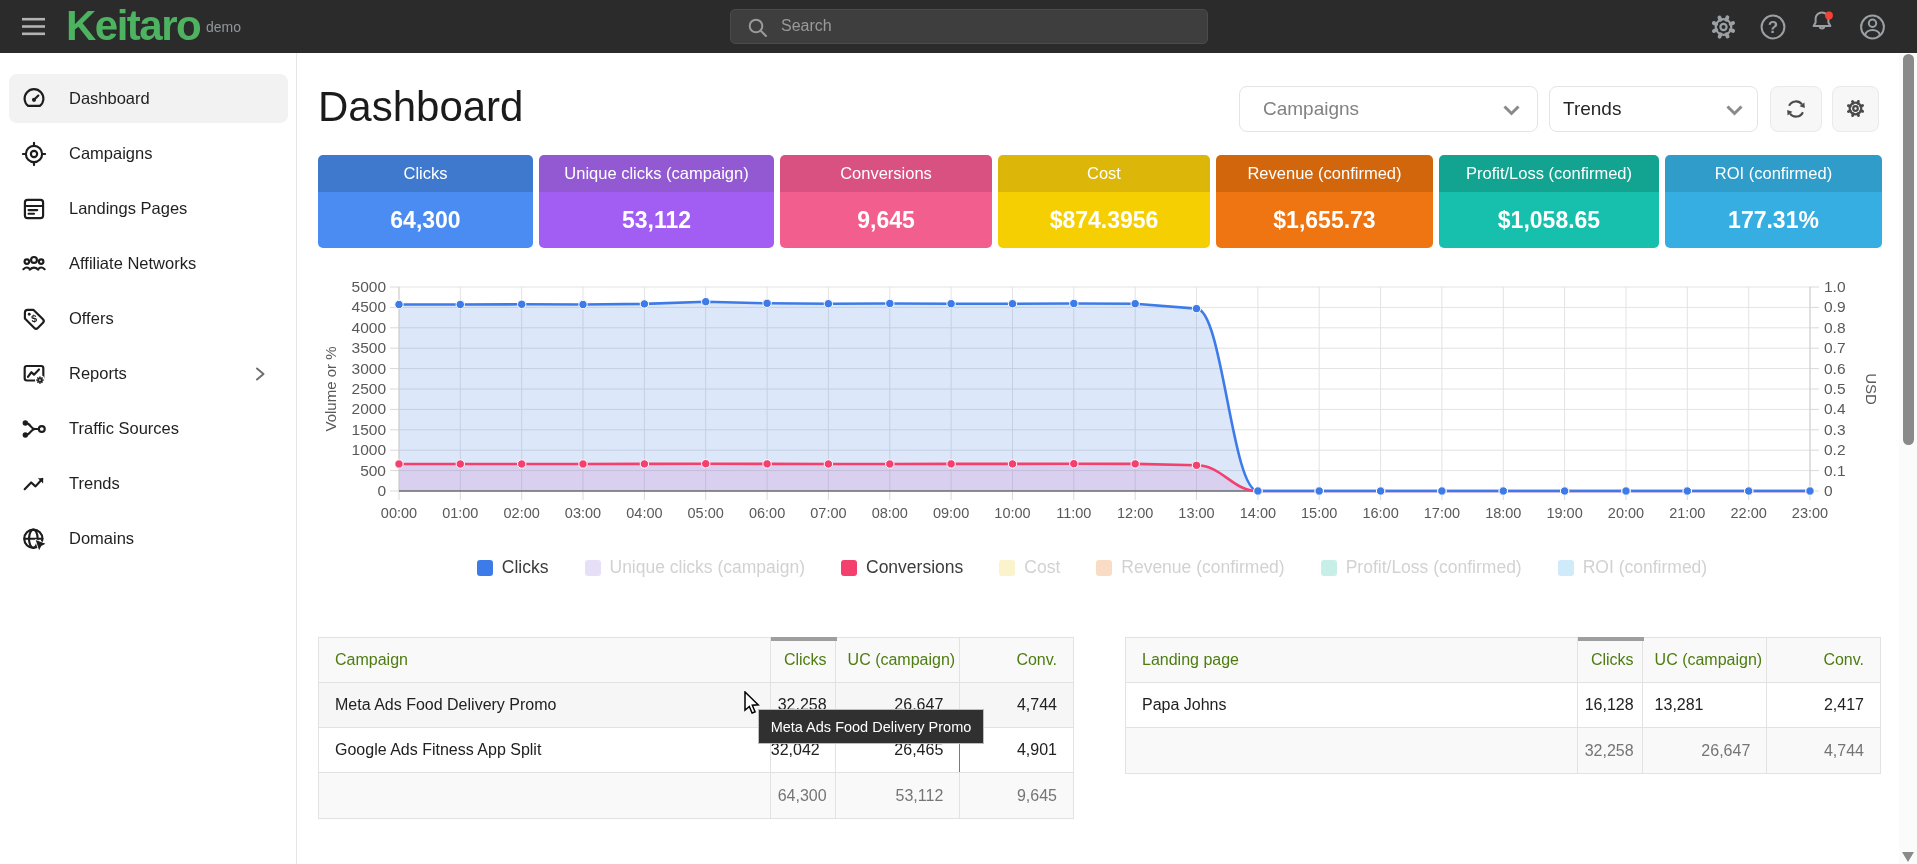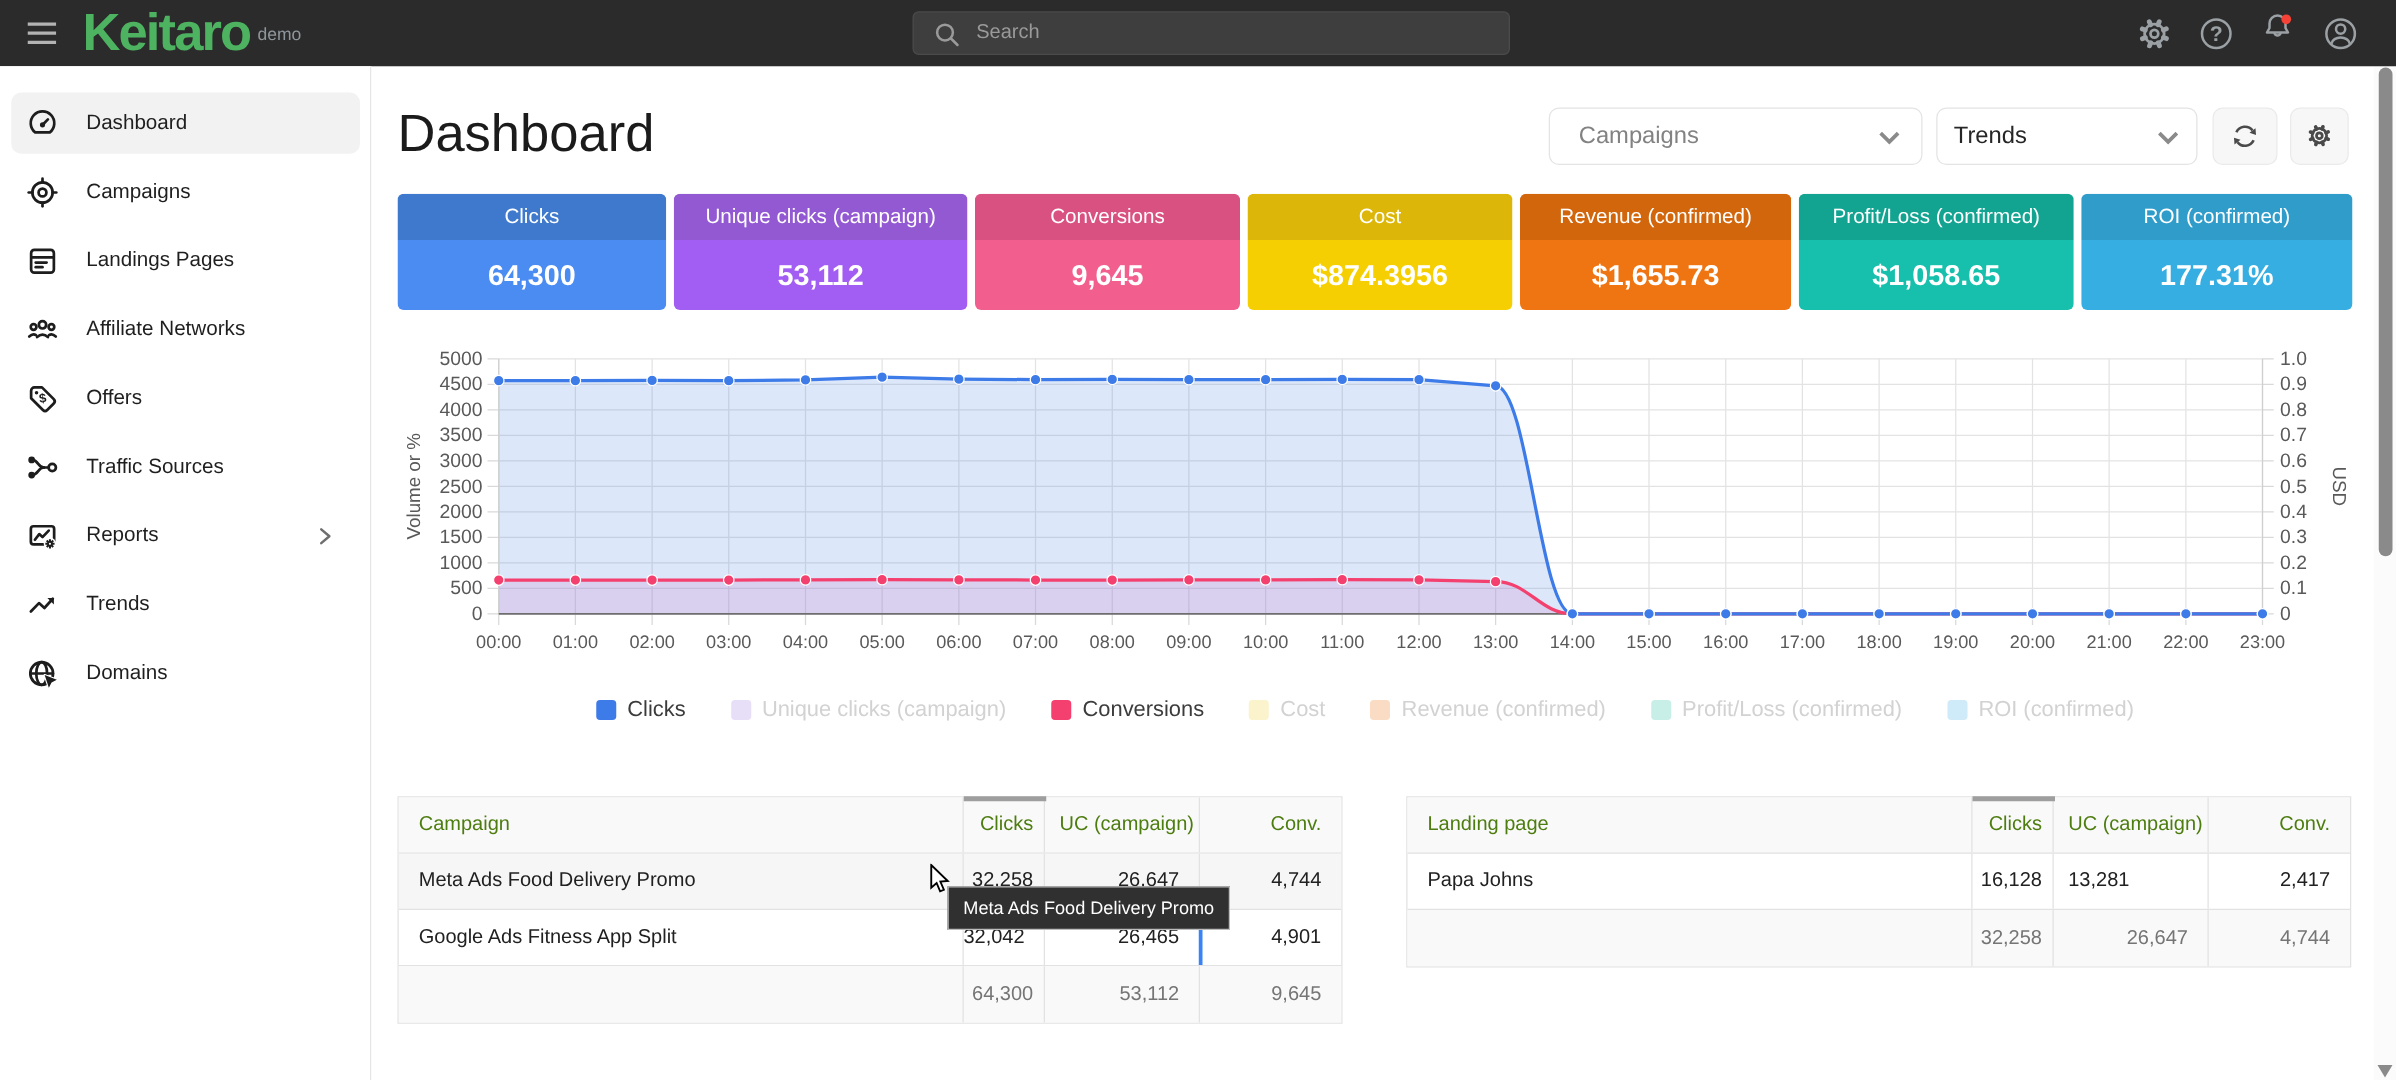--- a/index.html
+++ b/index.html
@@ -125,51 +125,51 @@
       <div class="mitem">
         <svg width="26" height="26" viewBox="0 0 24 24">
           <path d="M11.6 3.6 h-5.5 a2.5 2.5 0 0 0 -2.5 2.5 v5.5 l8.7 8.7 a2.3 2.3 0 0 0 3.2 0 l4.8 -4.8 a2.3 2.3 0 0 0 0 -3.2 Z" stroke="#1d1d1d" stroke-width="2" fill="none" stroke-linecap="round" stroke-linejoin="round"></path>
           <circle cx="7.6" cy="7.6" r="1.3" fill="#1d1d1d"></circle>
           <text x="12.2" y="14.8" font-size="9.5" font-weight="bold" fill="#1d1d1d" text-anchor="middle" font-family="Liberation Sans" transform="rotate(-8 12.2 12)">$</text>
         </svg>
         <span>Offers</span>
       </div>
       <div class="mitem">
         <svg width="26" height="26" viewBox="0 0 24 24">
-          <path d="M4.2 6.4 C9 6.4 8.6 12 13 12" stroke="#1d1d1d" stroke-width="2" fill="none" stroke-linecap="round" stroke-linejoin="round"></path>
-          <path d="M4.2 17.6 C9 17.6 8.6 12 13 12" stroke="#1d1d1d" stroke-width="2" fill="none" stroke-linecap="round" stroke-linejoin="round"></path>
-          <line x1="13" y1="12" x2="16.6" y2="12" stroke="#1d1d1d" stroke-width="2" fill="none" stroke-linecap="round" stroke-linejoin="round"></line>
-          <circle cx="4" cy="6.4" r="2.5" fill="#1d1d1d"></circle>
-          <circle cx="4" cy="17.6" r="2.5" fill="#1d1d1d"></circle>
-          <circle cx="19.2" cy="12" r="2.7" stroke="#1d1d1d" stroke-width="2" fill="none" stroke-linecap="round" stroke-linejoin="round"></circle>
-        </svg>
-        <span>Traffic Sources</span>
-      </div>
-      <div class="mitem">
-        <svg width="26" height="26" viewBox="0 0 24 24">
           <rect x="3.4" y="4.6" width="17.2" height="13.4" rx="2" stroke="#1d1d1d" stroke-width="2" fill="none" stroke-linecap="round" stroke-linejoin="round"></rect>
           <path d="M6.4 14.6 L9.6 10.4 L12 12.6 L16.6 7.8" stroke="#1d1d1d" stroke-width="2" fill="none" stroke-linecap="round" stroke-linejoin="round"></path>
           <circle cx="17.5" cy="17.6" r="4.6" fill="#fff"></circle>
           <circle cx="17.5" cy="17.6" r="2" fill="#1d1d1d"></circle>
           <g stroke="#1d1d1d" stroke-width="1.5">
             <line x1="18.90" y1="17.60" x2="20.90" y2="17.60"></line>
             <line x1="18.49" y1="18.59" x2="19.90" y2="20.00"></line>
             <line x1="17.50" y1="19.00" x2="17.50" y2="21.00"></line>
             <line x1="16.51" y1="18.59" x2="15.10" y2="20.00"></line>
             <line x1="16.10" y1="17.60" x2="14.10" y2="17.60"></line>
             <line x1="16.51" y1="16.61" x2="15.10" y2="15.20"></line>
             <line x1="17.50" y1="16.20" x2="17.50" y2="14.20"></line>
             <line x1="18.49" y1="16.61" x2="19.90" y2="15.20"></line>
           </g>
           <circle cx="17.5" cy="17.6" r="0.8" fill="#fff"></circle>
         </svg>
         <span>Reports</span>
         <svg class="mchev" width="12" height="16" viewBox="0 0 12 16">
           <path d="M3 2.5 L9.5 8 L3 13.5" stroke="#6f6f6f" stroke-width="2" fill="none" stroke-linecap="round" stroke-linejoin="round"></path>
         </svg>
+      </div>
+      <div class="mitem">
+        <svg width="26" height="26" viewBox="0 0 24 24">
+          <path d="M4.2 6.4 C9 6.4 8.6 12 13 12" stroke="#1d1d1d" stroke-width="2" fill="none" stroke-linecap="round" stroke-linejoin="round"></path>
+          <path d="M4.2 17.6 C9 17.6 8.6 12 13 12" stroke="#1d1d1d" stroke-width="2" fill="none" stroke-linecap="round" stroke-linejoin="round"></path>
+          <line x1="13" y1="12" x2="16.6" y2="12" stroke="#1d1d1d" stroke-width="2" fill="none" stroke-linecap="round" stroke-linejoin="round"></line>
+          <circle cx="4" cy="6.4" r="2.5" fill="#1d1d1d"></circle>
+          <circle cx="4" cy="17.6" r="2.5" fill="#1d1d1d"></circle>
+          <circle cx="19.2" cy="12" r="2.7" stroke="#1d1d1d" stroke-width="2" fill="none" stroke-linecap="round" stroke-linejoin="round"></circle>
+        </svg>
+        <span>Traffic Sources</span>
       </div>
       <div class="mitem">
         <svg width="26" height="26" viewBox="0 0 24 24">
           <path d="M3.4 16.8 L9.4 10.6 L13.4 14.2 L19.6 7.4" stroke="#1d1d1d" stroke-width="2" fill="none" stroke-linecap="round" stroke-linejoin="round"></path>
           <path d="M15.6 6.8 L20.4 6.8 L20.4 11.6 Z" fill="#1d1d1d"></path>
         </svg>
         <span>Trends</span>
       </div>
       <div class="mitem">
         <svg width="26" height="26" viewBox="0 0 24 24">
@@ -475,21 +475,21 @@
     <div class="tr" style="background:#f6f6f6">
       <div class="tc td" style="width:452px;padding-left:16px;text-align:left">Meta Ads Food Delivery Promo</div>
       <div class="tc td" style="width:65px;border-left:1px solid #e2e2e2;padding-right:8px;text-align:right">32,258</div>
       <div class="tc td" style="width:125px;border-left:1px solid #e2e2e2;padding-left:12px;padding-right:16px;text-align:right">26,647</div>
       <div class="tc td" style="width:114px;border-left:1px solid #e2e2e2;padding-right:16px;text-align:right">4,744</div>
     </div>
     <div class="tr" style="">
       <div class="tc td" style="width:452px;padding-left:16px;text-align:left">Google Ads Fitness App Split</div>
       <div class="tc td" style="width:65px;border-left:1px solid #e2e2e2;padding-right:8px;text-align:center">32,042</div>
       <div class="tc td" style="width:125px;border-left:1px solid #e2e2e2;padding-left:12px;padding-right:16px;text-align:right">26,465</div>
-      <div class="tc td" style="width:114px;border-left:3px solid #3b82f6;padding-right:16px;text-align:right">4,901</div>
+      <div class="tc td" style="width:114px;border-left:1px solid #3b82f6;padding-right:16px;text-align:right">4,901</div>
     </div>
     <div class="tr" style="background:#f9f9f9">
       <div class="tc tf" style="width:452px;padding-left:16px;text-align:left"></div>
       <div class="tc tf" style="width:65px;border-left:1px solid #e2e2e2;padding-right:8px;text-align:right">64,300</div>
       <div class="tc tf" style="width:125px;border-left:1px solid #e2e2e2;padding-left:12px;padding-right:16px;text-align:right">53,112</div>
       <div class="tc tf" style="width:114px;border-left:1px solid #e2e2e2;padding-right:16px;text-align:right">9,645</div>
     </div>
   </div>
 <div class="tbl" style="left:1125px;top:637px;width:756px">
     <div class="sortbar" style="left:452px"></div>

